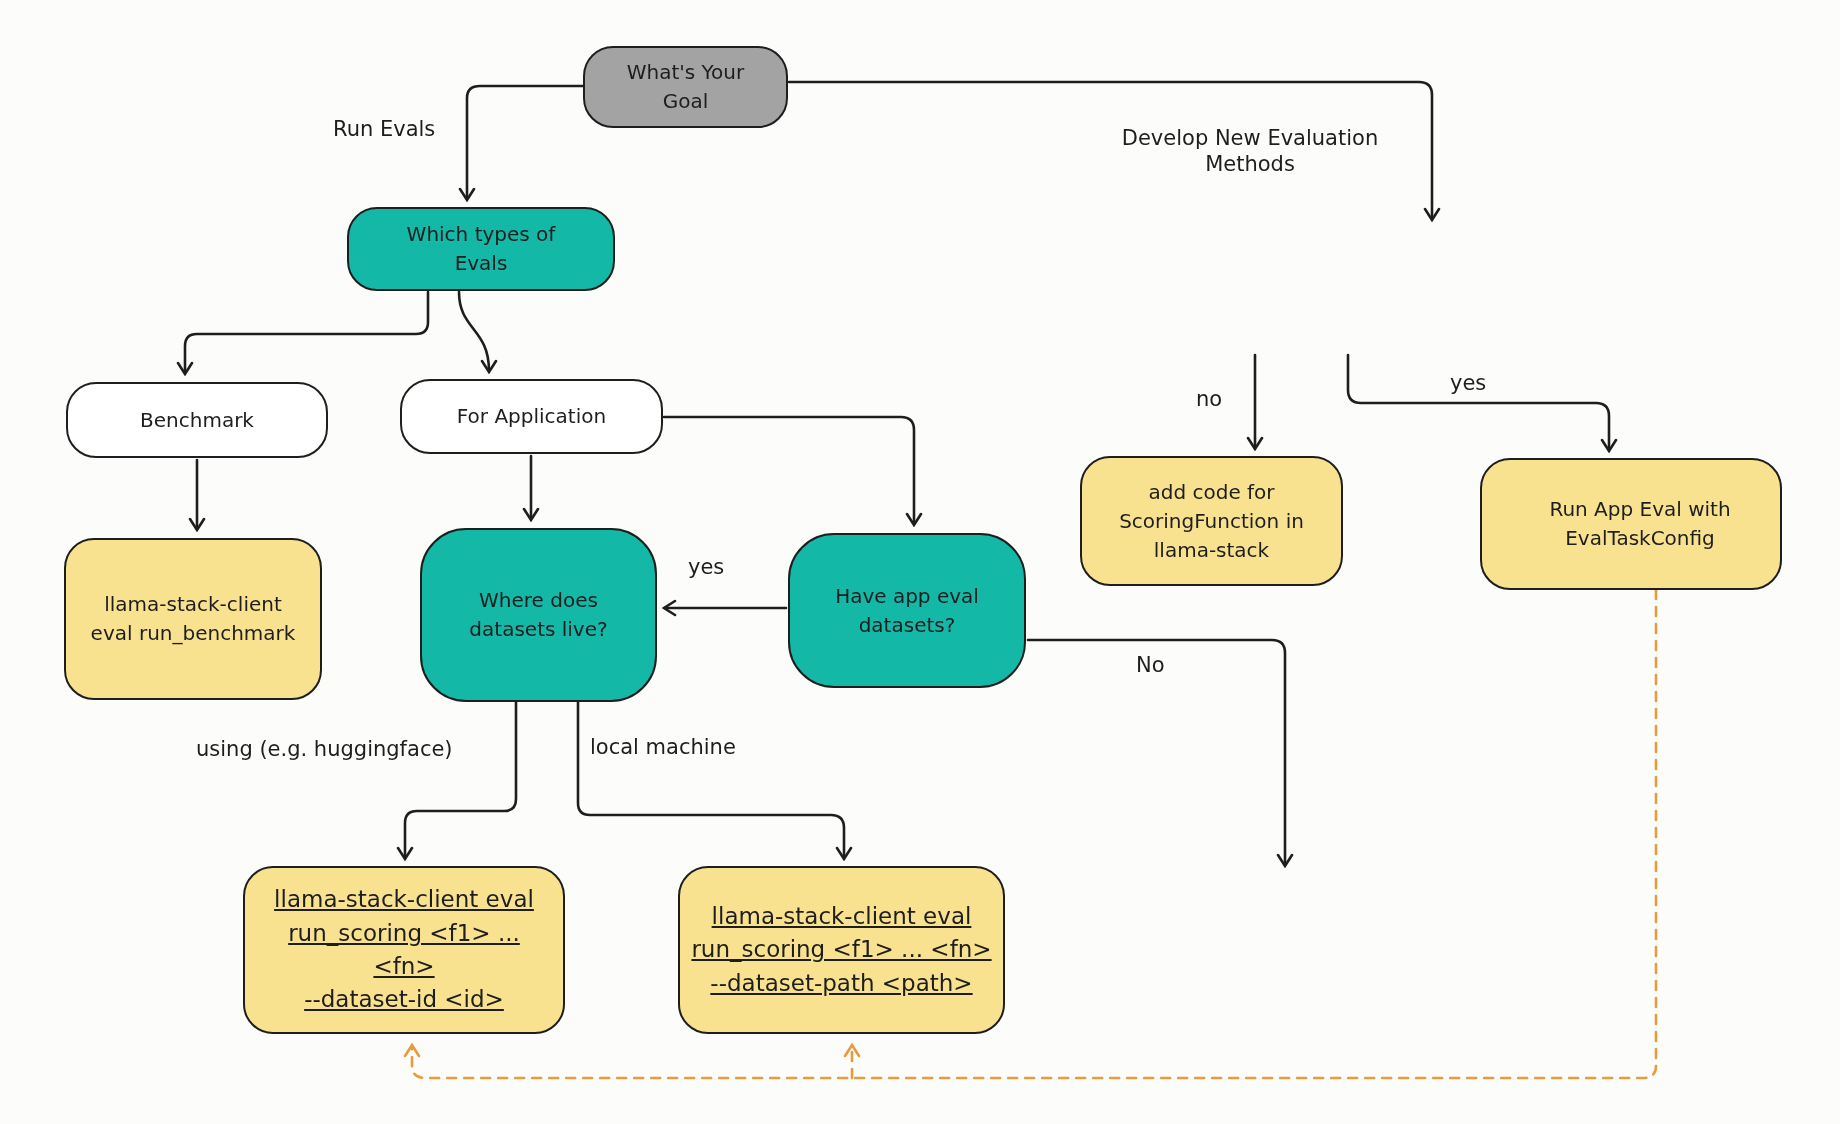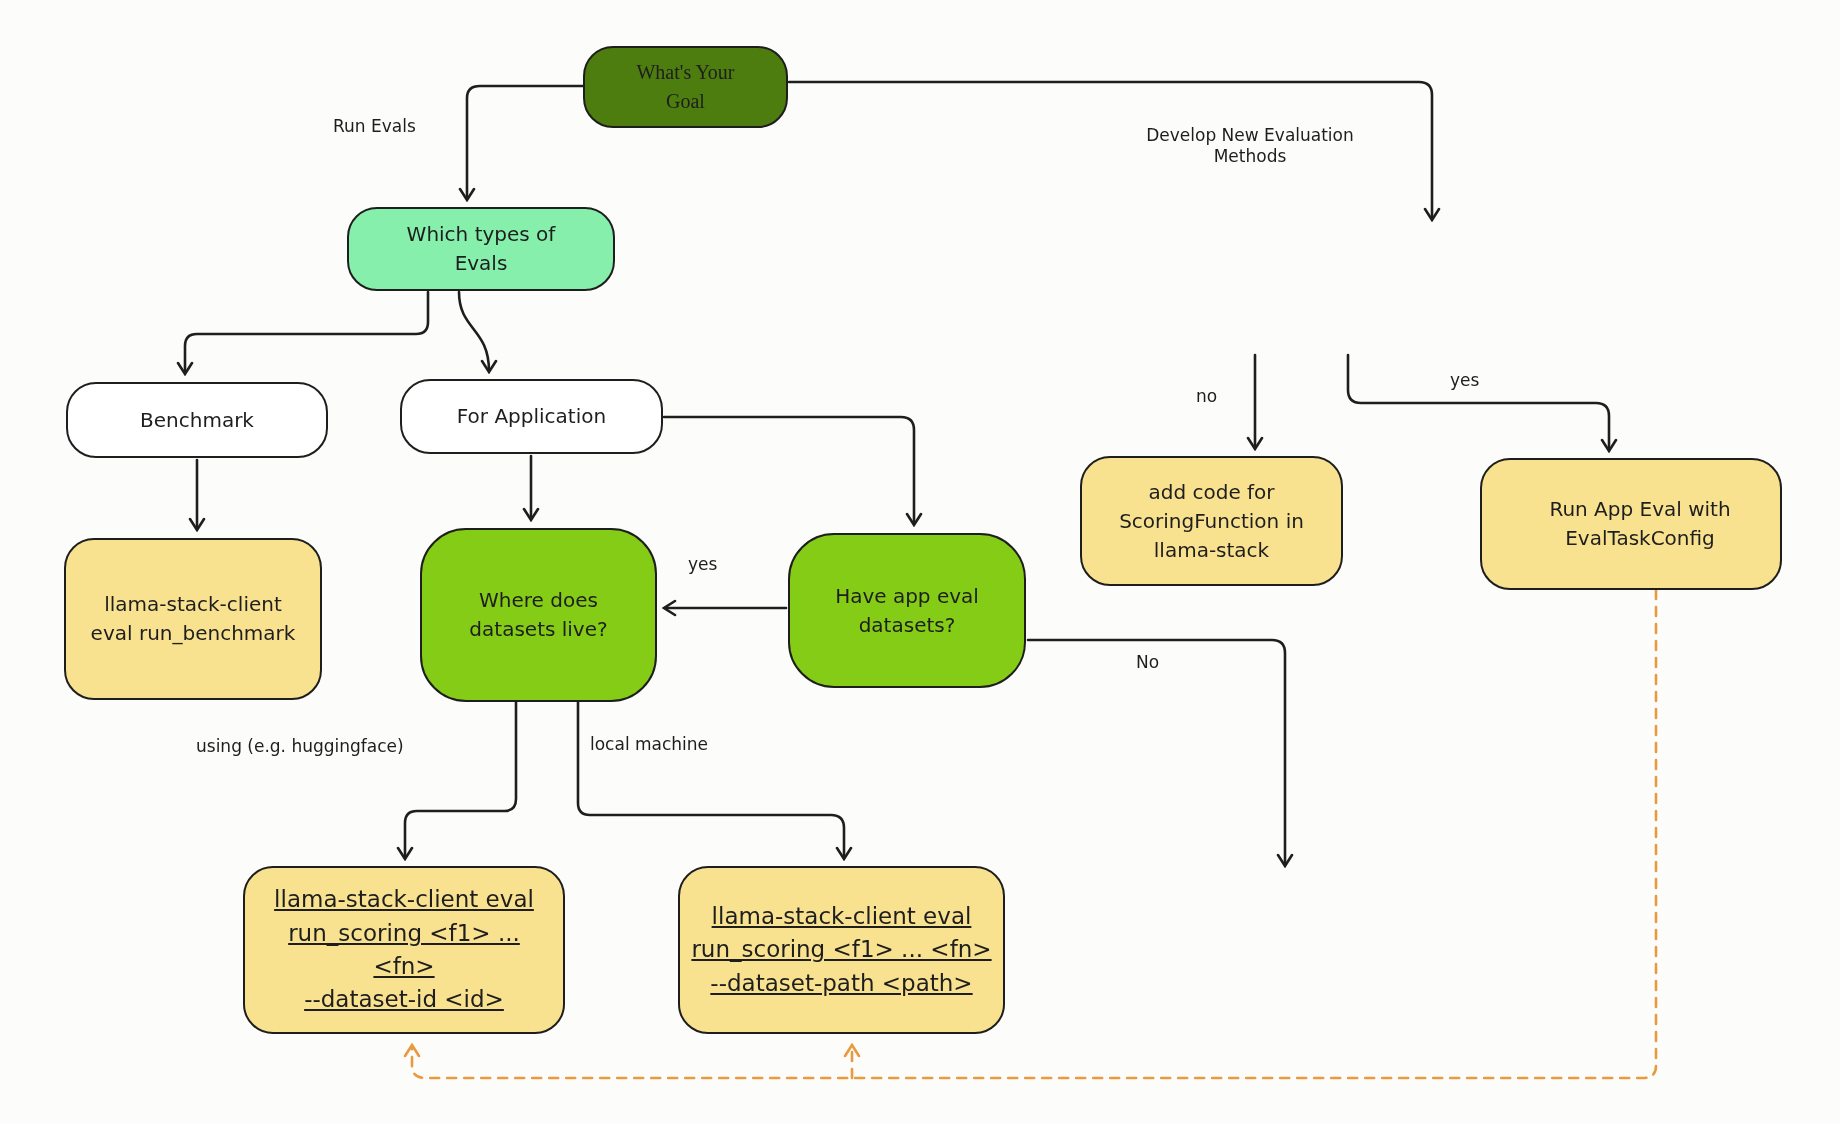--- a/index.html
+++ b/index.html
@@ -18,30 +18,30 @@
     border:2.5px solid #1e1e1e;
     border-radius:30px;
     display:flex;align-items:center;justify-content:center;
     text-align:center;
     white-space:pre-line;
     font-size:20px;line-height:1.45;
     padding:6px 10px;
     background:#ffffff;
   }
   .r-lg{border-radius:46px;}
-  .pink{background:#4d7c0f;font-family:Liberation Serif, serif;}
-  .green{background:#86efac;}
+  .pink{background:#a3a3a3;}
+  .green{background:#14b8a6;}
   .yellow{background:#f9e28f;}
-  .blue{background:#84cc16;}
+  .blue{background:#14b8a6;}
   .white{background:#ffffff;}
   .dashed{border-style:dashed;}
   .small{font-size:23px;text-decoration:underline;}
   .elabel{
     position:absolute;
-    font-size:17px;line-height:1.25;
+    font-size:21px;line-height:1.25;
     white-space:pre-line;
     color:#1e1e1e;
   }
   .center{text-align:center;margin-top:17px;}
 </style>
 </head>
 <body>
 
 <div id="canvas">
 

